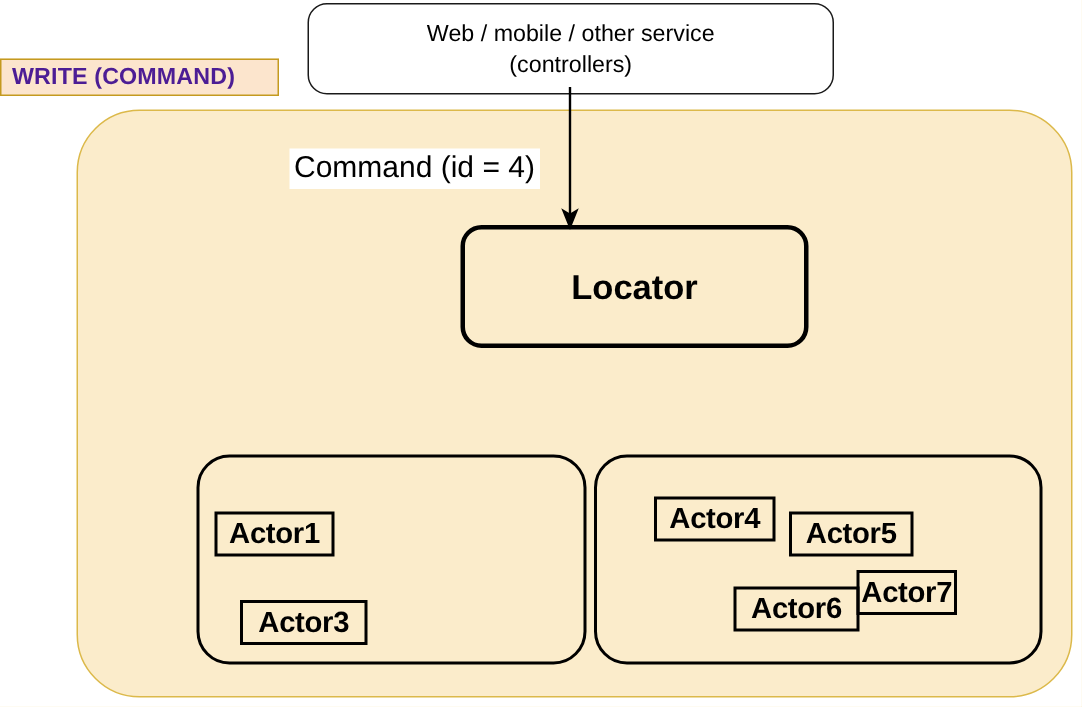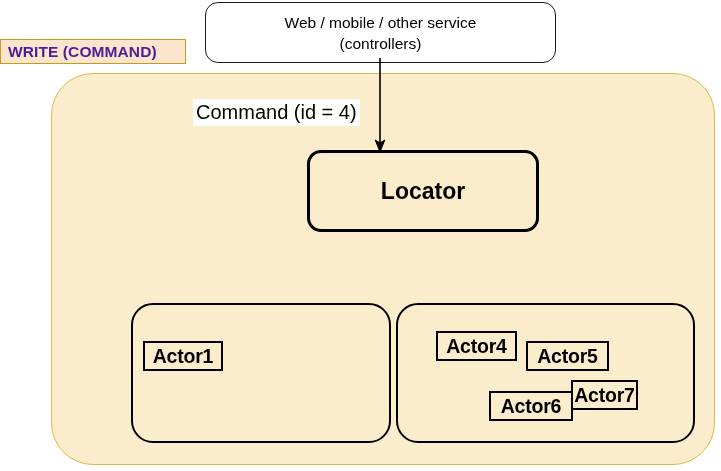--- a/index.html
+++ b/index.html
@@ -169,20 +169,23 @@
   </svg>
 
   <div class="edge-label">Command (id = 4)</div>
 
   <div class="locator-box">Locator</div>
 
   <div class="actor-group" id="group-left">
       <div class="actor-box" style="left: 10px; top: 36px; width: 80px; height: 30px;">
         <span>Actor1</span>
       </div>
+      <div class="actor-box" style="left: 27px; top: 95px; width: 85px; height: 30px;">
+        <span>Actor3</span>
+      </div>
     </div>
   <div class="actor-group" id="group-right">
       <div class="actor-box" style="left: 38px; top: 26px; width: 81px; height: 30px;">
         <span>Actor4</span>
       </div>
       <div class="actor-box" style="left: 128px; top: 36px; width: 83px; height: 30px; text-align: center;">
         <span>Actor5</span>
       </div>
       <div class="actor-box" style="left: 57px; top: 86px; width: 84px; height: 30px; margin-left: 34px;">
         <span>Actor6</span>

